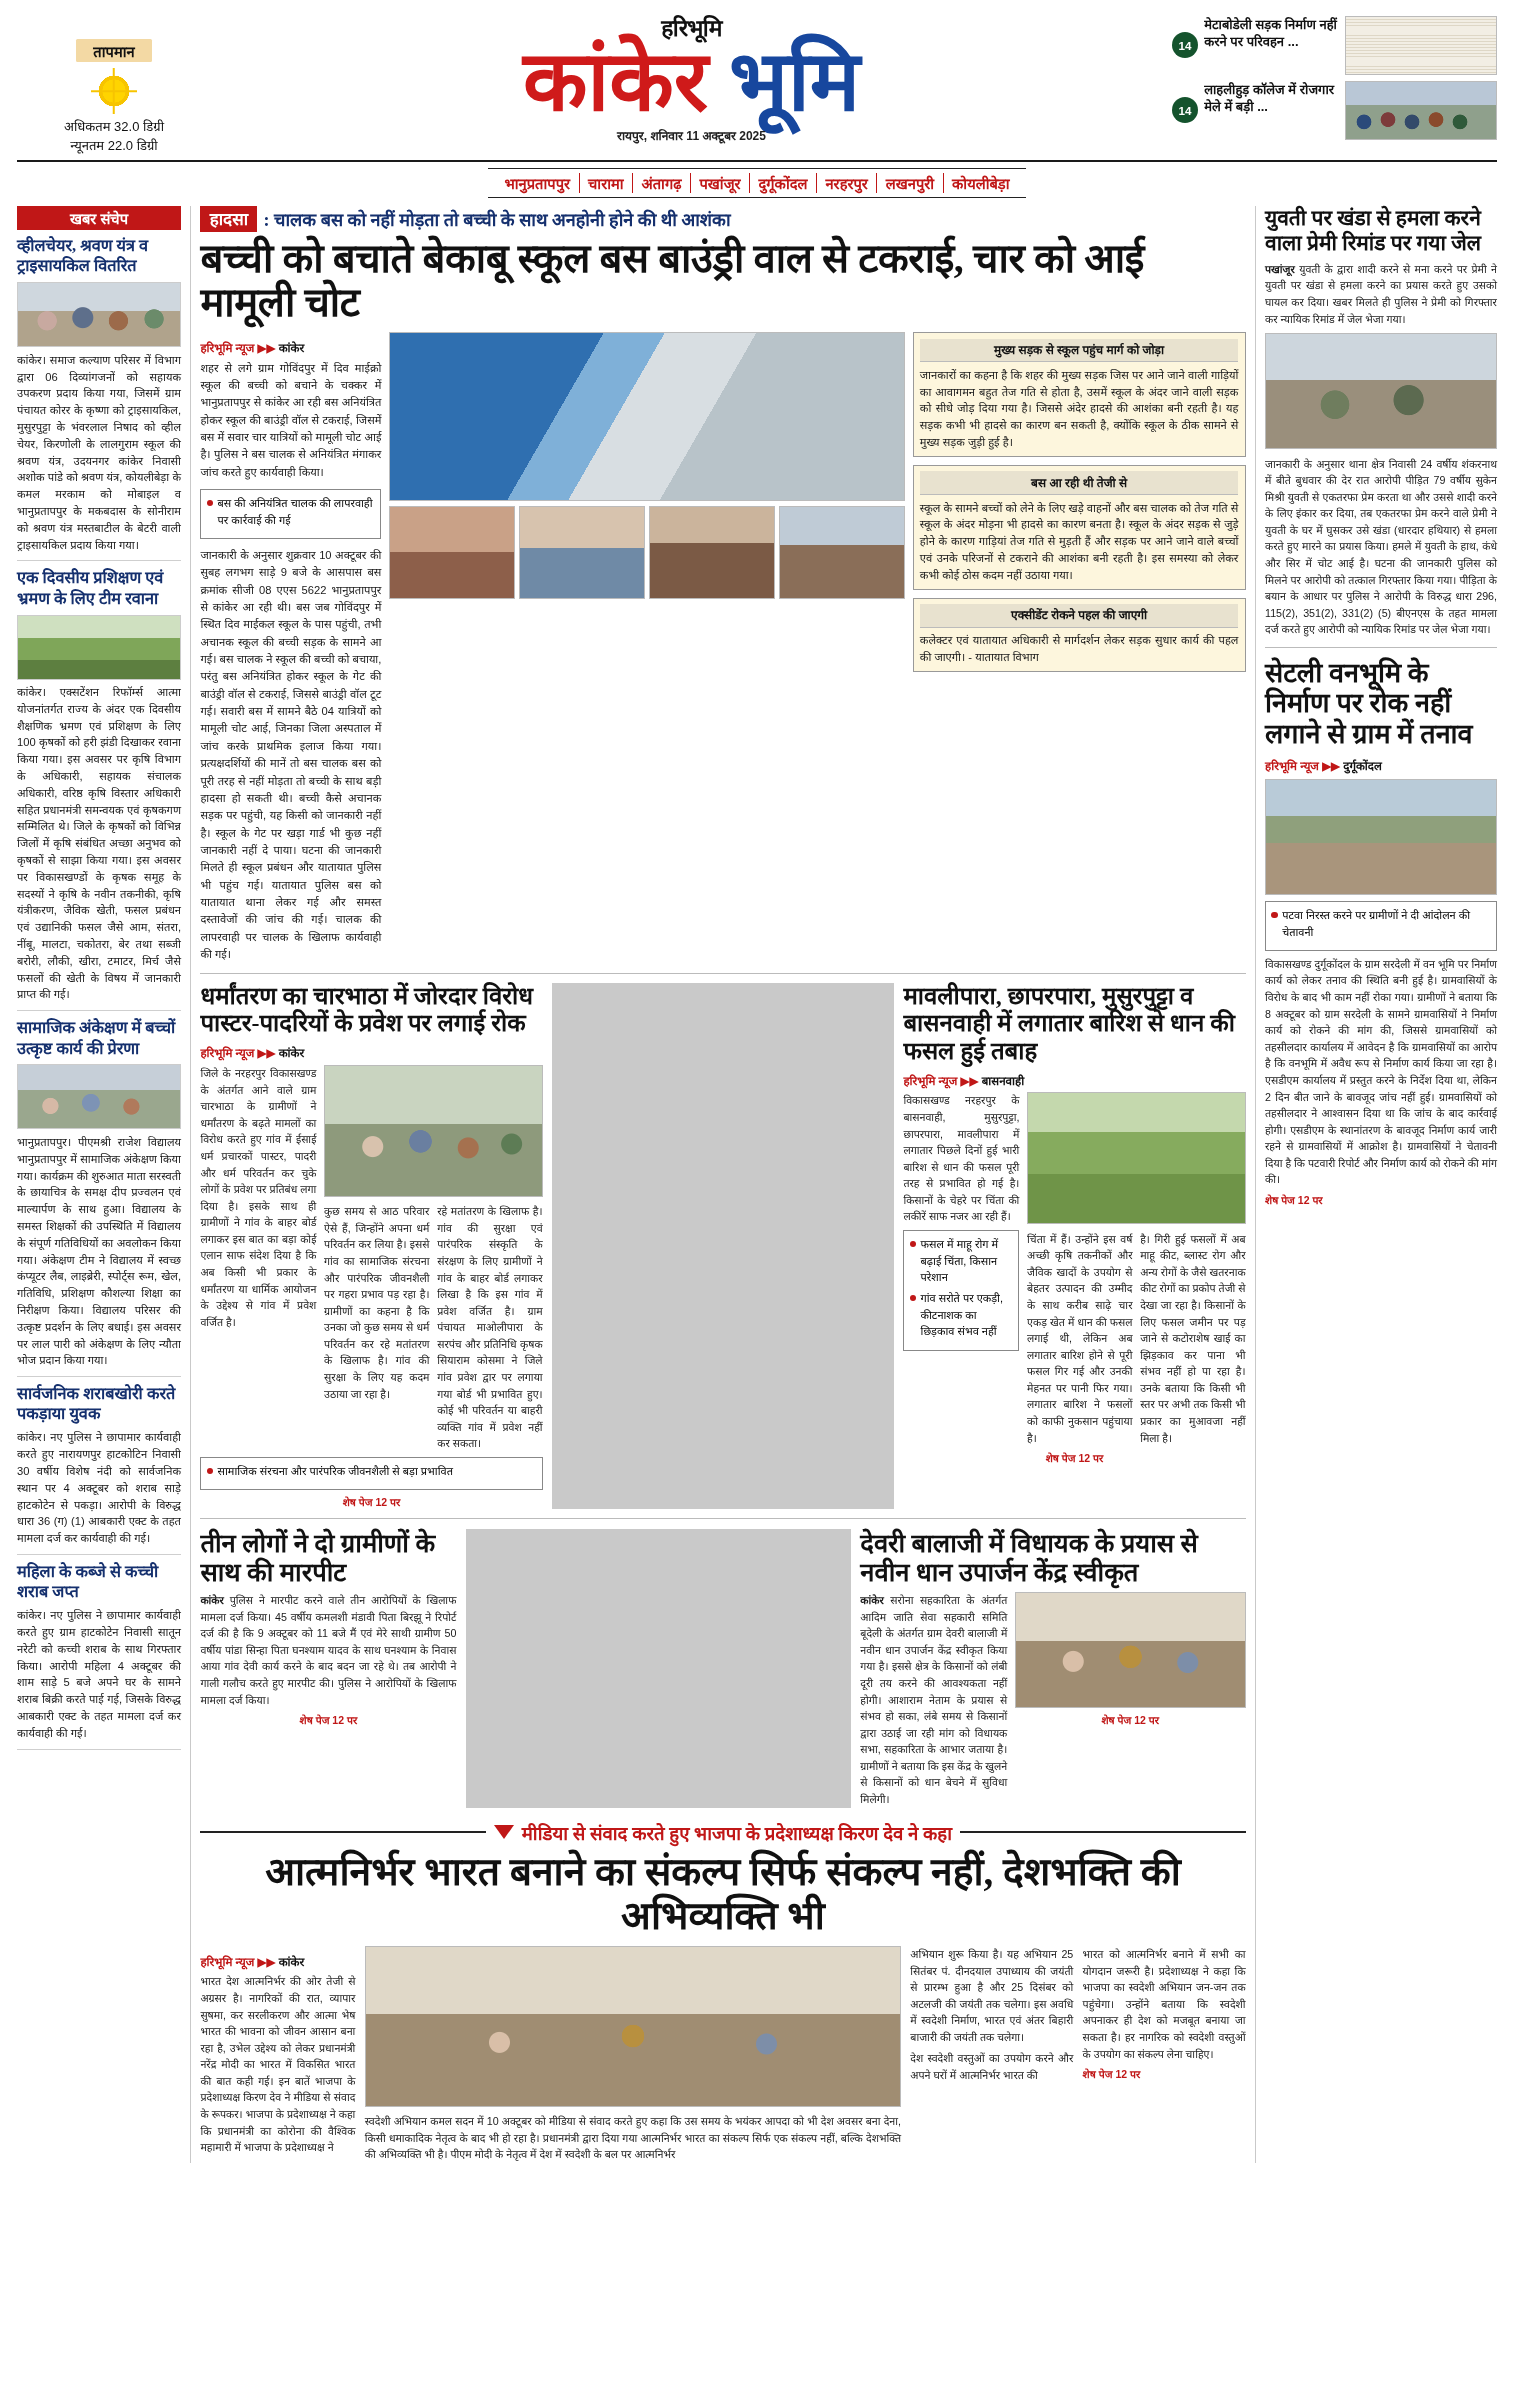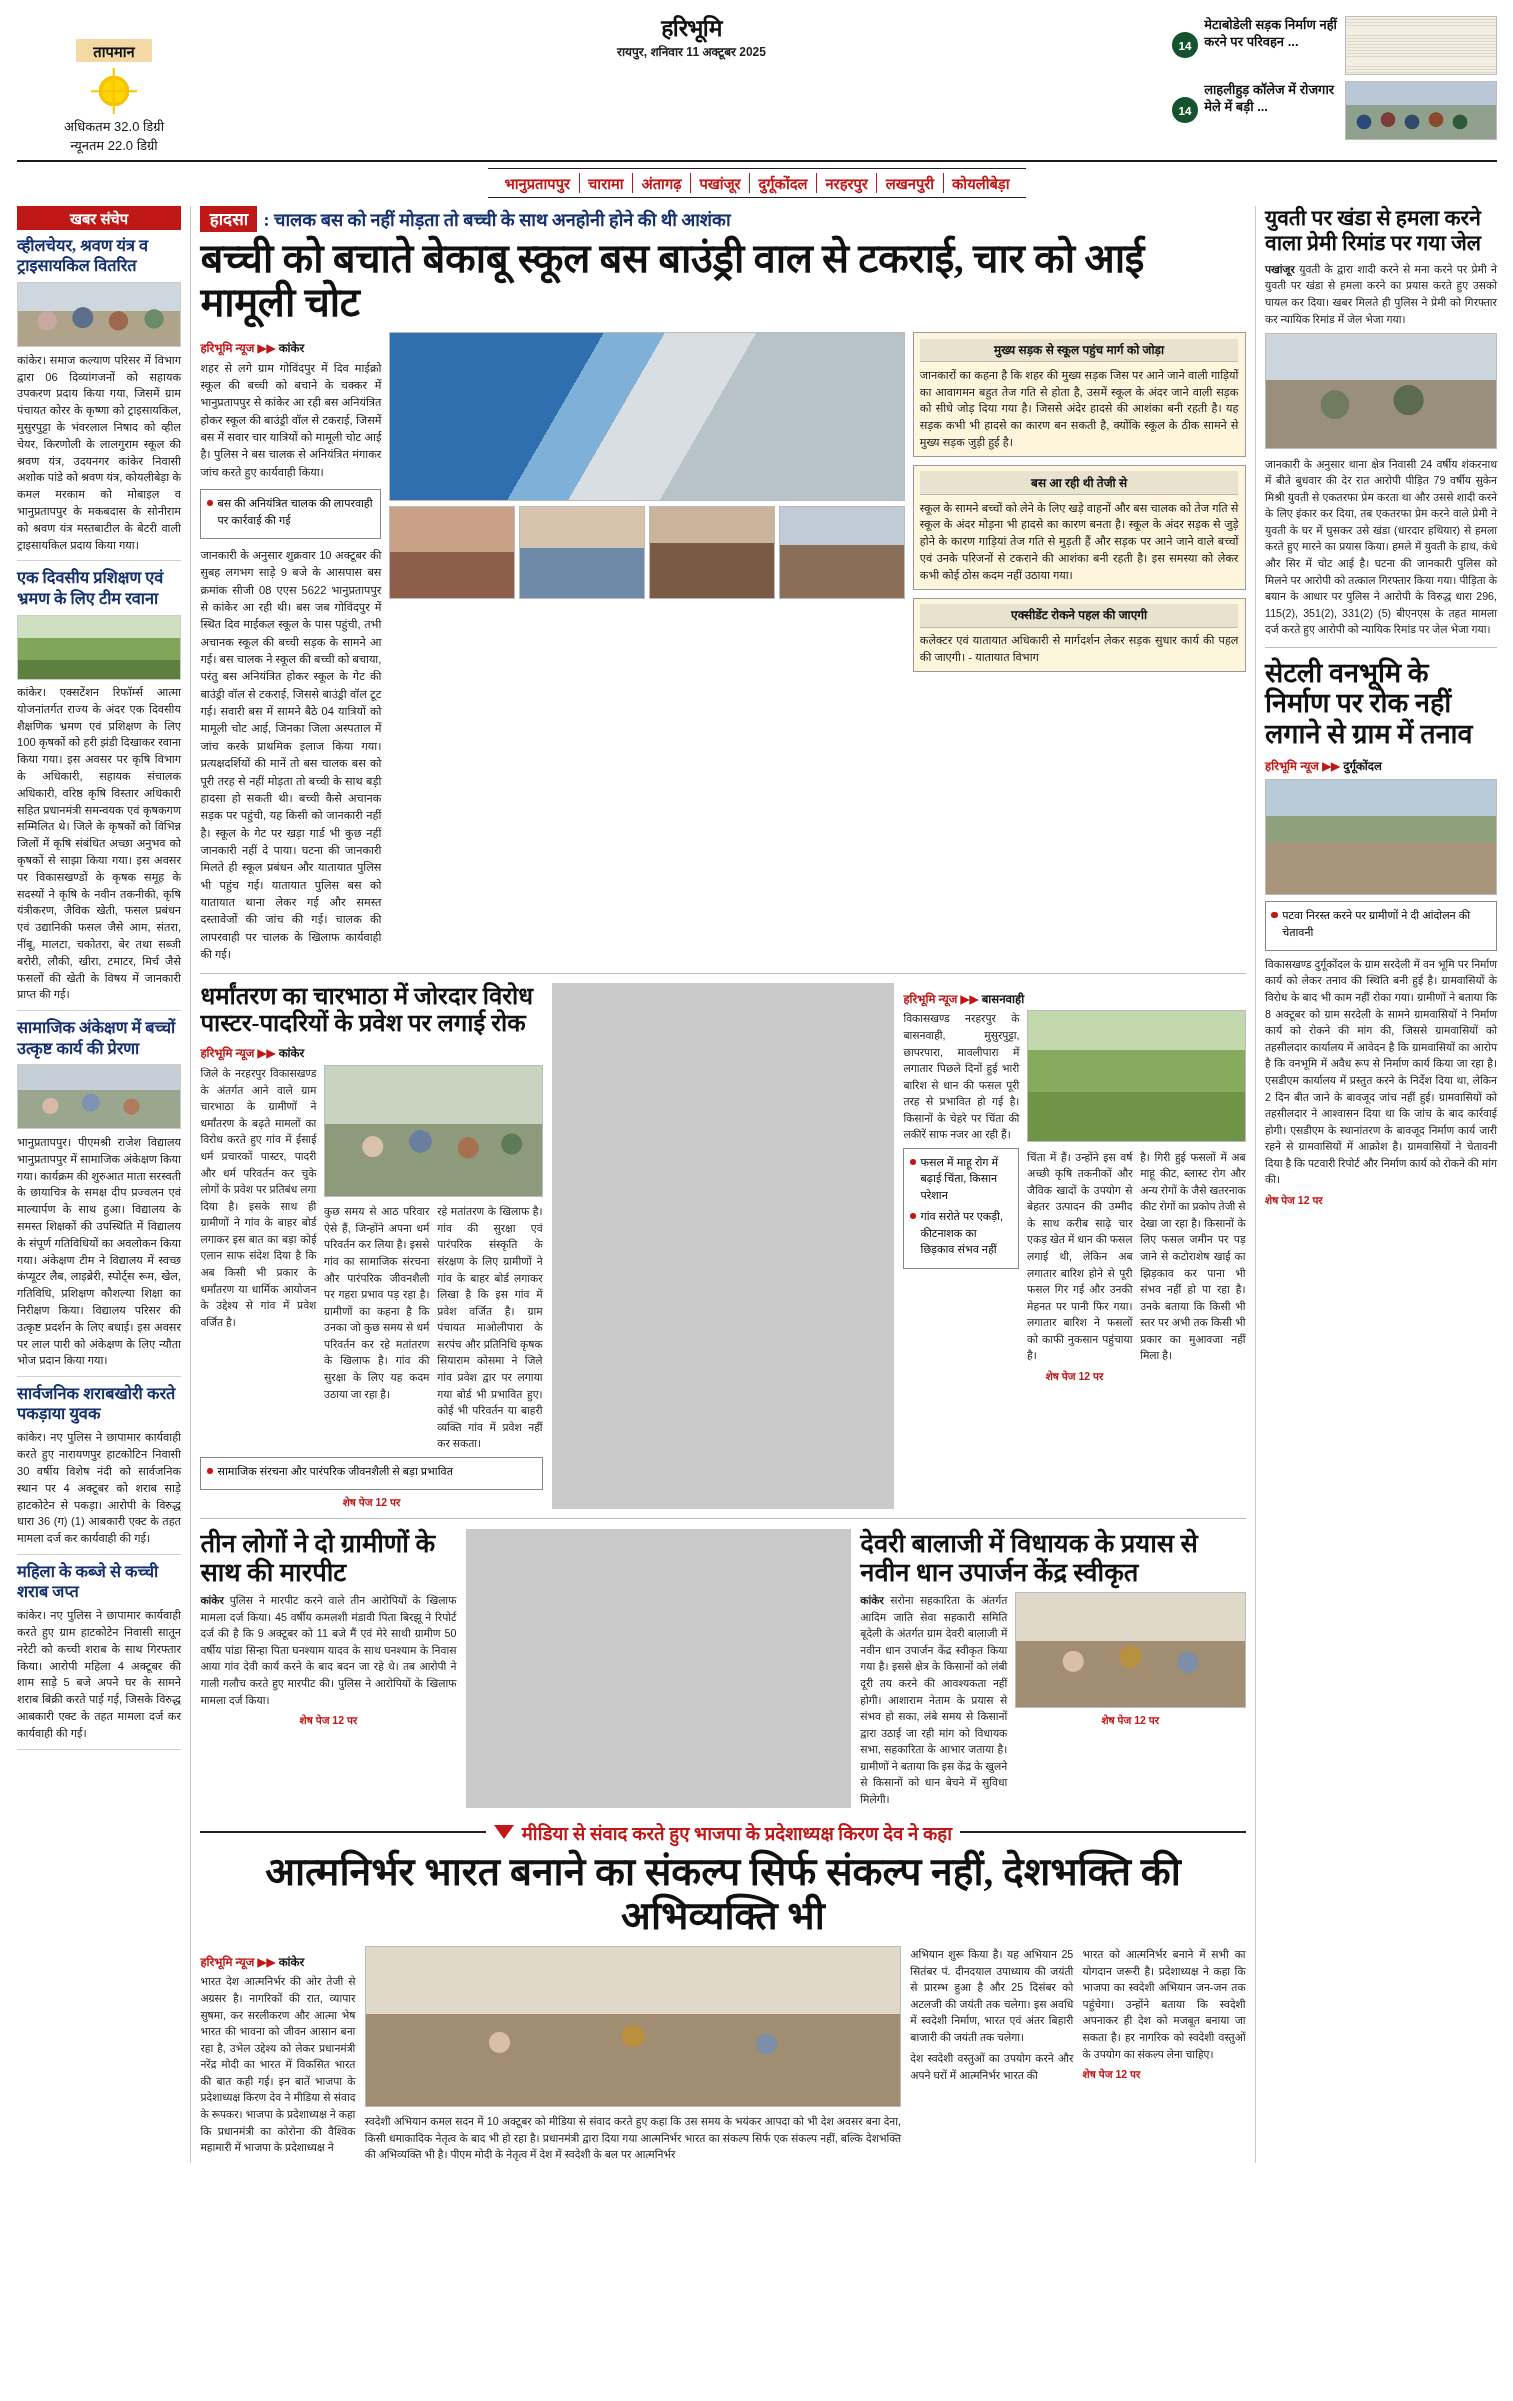--- a/index.html
+++ b/index.html
@@ -288,20 +288,24 @@
   <div class="masthead">
     <div class="temp-box">
       <div class="temp-label">तापमान</div>
       <div class="sun"></div>
       <div class="temp-line">अधिकतम 32.0 डिग्री</div>
       <div class="temp-line">न्यूनतम 22.0 डिग्री</div>
     </div>
 
     <div class="title-box">
       <div class="brand-small">हरिभूमि</div>
+      <div class="brand-main">
+        <span class="red">कांकेर</span>
+        <span class="blue">भूमि</span>
+      </div>
       <div class="brand-sub">रायपुर, शनिवार 11 अक्टूबर 2025</div>
     </div>
 
     <div class="promo-box">
       <div class="promo-item">
         <div class="promo-badge">14</div>
         <div class="promo-text">मेटाबोडेली सड़क निर्माण नहीं करने पर परिवहन ...</div>
         <div class="promo-thumb">
             <div class="ph ph-doc"></div>
           </div>
@@ -457,20 +461,21 @@
               <div class="dot"></div>
               <div>सामाजिक संरचना और पारंपरिक जीवनशैली से बड़ा प्रभावित</div>
             </div>
           </div>
           <div class="tag-jump mt6 center">शेष पेज 12 पर</div>
         </div>
 
         <div class="sep-v"></div>
 
         <div>
+          <div class="sec-head h-32">मावलीपारा, छापरपारा, मुसुरपुट्टा व बासनवाही में लगातार बारिश से धान की फसल हुई तबाह</div>
           <div class="byline">
             <span>हरिभूमि न्यूज</span>
             <span class="arrow-red">▶▶</span>
             <span class="loc">बासनवाही</span>
           </div>
           <div style="display:flex; gap:7.7px;">
             <div style="width:116px;">
               <div class="body-text sm">विकासखण्ड नरहरपुर के बासनवाही, मुसुरपुट्टा, छापरपारा, मावलीपारा में लगातार पिछले दिनों हुई भारी बारिश से धान की फसल पूरी तरह से प्रभावित हो गई है। किसानों के चेहरे पर चिंता की लकीरें साफ नजर आ रही हैं।</div>
               <div class="bullet-box mt6">
                 <div class="bl">

